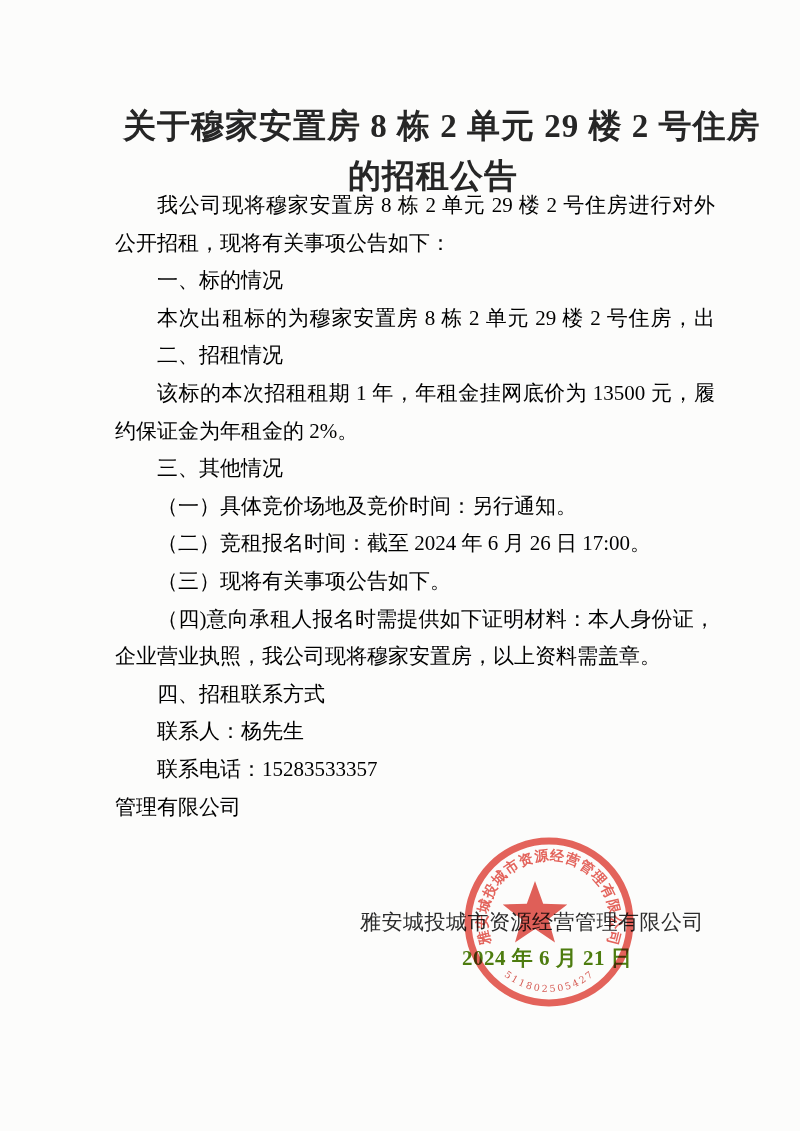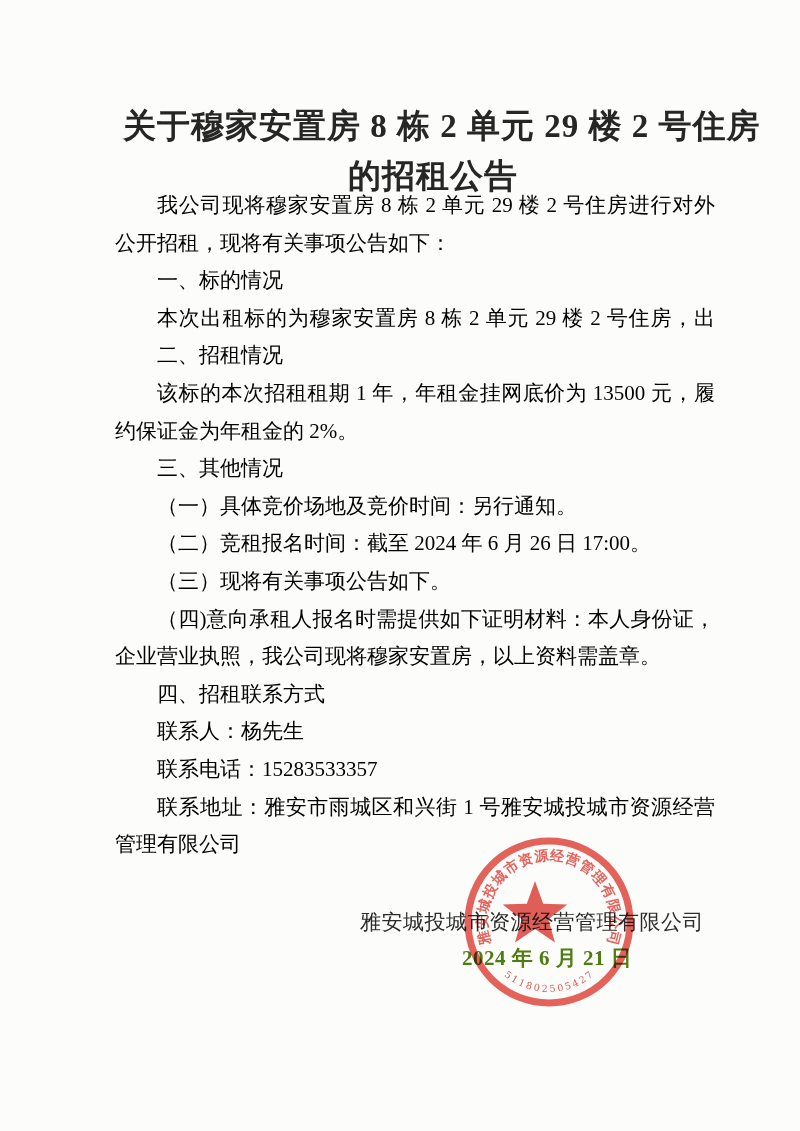--- a/index.html
+++ b/index.html
@@ -60,21 +60,20 @@
       <div class="line">约保证金为年租金的 2%。</div>
       <div class="line ind">三、其他情况</div>
       <div class="line ind">（一）具体竞价场地及竞价时间：另行通知。</div>
       <div class="line ind">（二）竞租报名时间：截至 2024 年 6 月 26 日 17:00。</div>
       <div class="line ind">（三）现将有关事项公告如下。</div>
       <div class="line ind fill">（四)意向承租人报名时需提供如下证明材料：本人身份证，</div>
       <div class="line">企业营业执照，我公司现将穆家安置房，以上资料需盖章。</div>
       <div class="line ind">四、招租联系方式</div>
       <div class="line ind">联系人：杨先生</div>
       <div class="line ind">联系电话：15283533357</div>
-      <div class="line ind fill">联系地址：雅安市雨城区和兴街 1 号雅安城投城市资源经营</div>
       <div class="line">管理有限公司</div>
     </div>
 
   <div class="sig-company">雅安城投城市资源经营管理有限公司</div>
   <div class="sig-date">2024 年 6 月 21 日</div>
 
   <div class="seal">
     <svg viewBox="0 0 176 176" xmlns="http://www.w3.org/2000/svg">
       <defs>
         <path id="arcTop" d="M 29.7 109.2 A 62 62 0 1 1 146.3 109.2" fill="none"></path>

